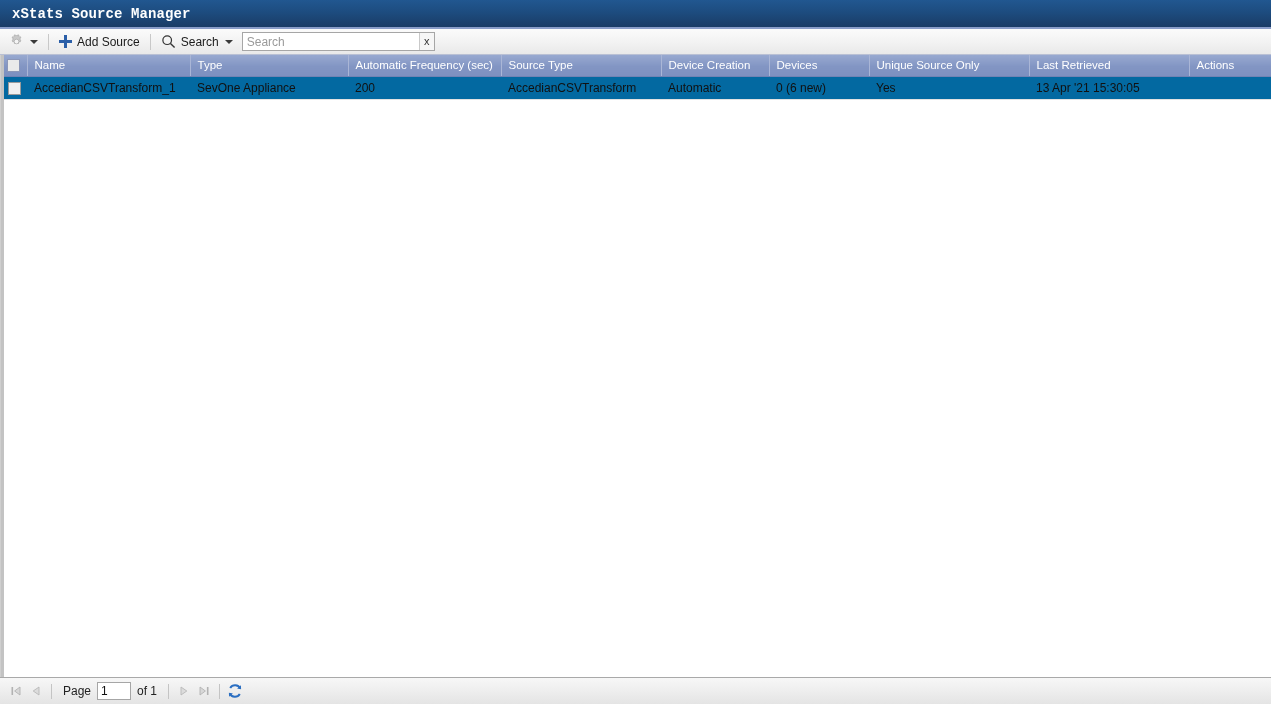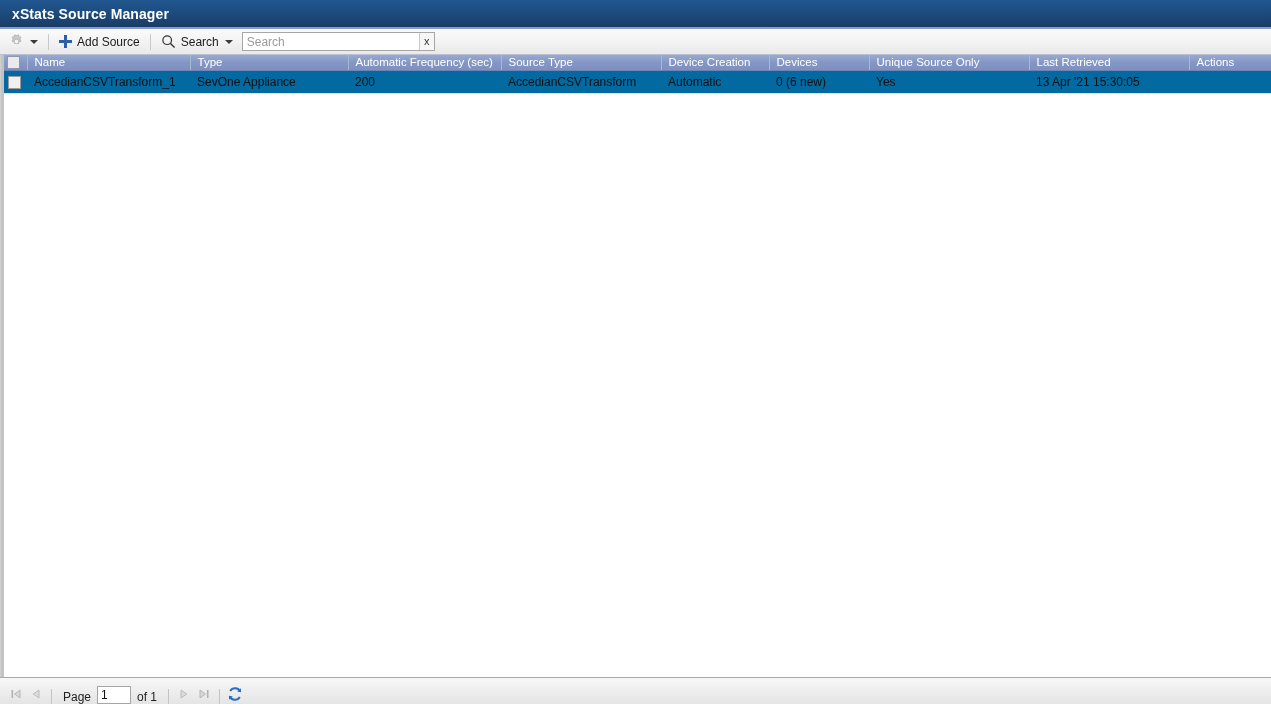--- a/index.html
+++ b/index.html
@@ -28,20 +28,21 @@
   
   .titlebar {
     height: 29px;
     flex: 0 0 29px;
     background: linear-gradient(to bottom, #215790 0%, #1d4c7f 45%, #1a3c66 100%);
     border-bottom: 2px solid #8a9dc9;
     display: flex;
     align-items: center;
     padding-left: 12px;
     box-sizing: border-box;
+    font-family: Liberation Mono, monospace;
   }
   .titlebar .title {
     color: #ffffff;
     font-size: 14px;
     font-weight: bold;
     letter-spacing: 0.1px;
   }
 
   
   .toolbar {
@@ -131,21 +132,21 @@
     width: 3px;
     background: #c3c3c3;
   }
 
   table.grid {
     border-collapse: collapse;
     table-layout: fixed;
     width: 1271px;
   }
   table.grid thead th {
-    height: 15px;
+    height: 21px;
     background: linear-gradient(to bottom, #98a9d0 0%, #8295c3 55%, #7d90c0 100%);
     color: #ffffff;
     font-size: 11.5px;
     font-weight: normal;
     text-align: left;
     padding: 0 0 0 7px;
     border-right: 1px solid #aab6d6;
     border-bottom: 1px solid #7183b4;
     white-space: nowrap;
     overflow: hidden;
@@ -178,22 +179,22 @@
 
   .grid-fill { flex: 1 1 auto; background: #ffffff; }
 
   
   .pager {
     height: 27px;
     flex: 0 0 27px;
     background: linear-gradient(to bottom, #f7f7f7 0%, #eeeeee 50%, #e4e4e4 100%);
     border-top: 1px solid #a9a9a9;
     display: flex;
-    align-items: flex-end;
-    padding: 0 6px;
+    align-items: center;
+    padding: 12px 6px;
     box-sizing: border-box;
   }
   .pg-btn {
     width: 20px;
     height: 20px;
     display: flex;
     align-items: center;
     justify-content: center;
     cursor: default;
   }

